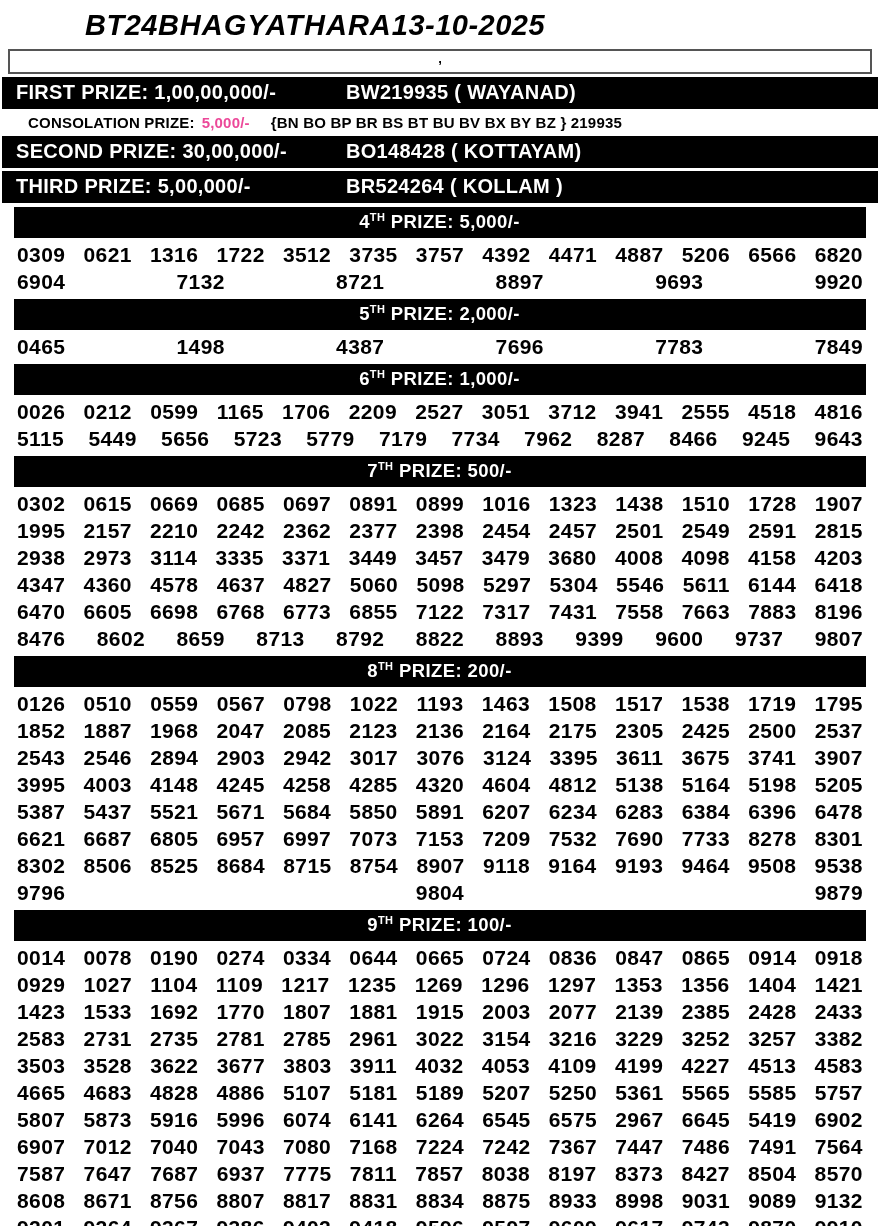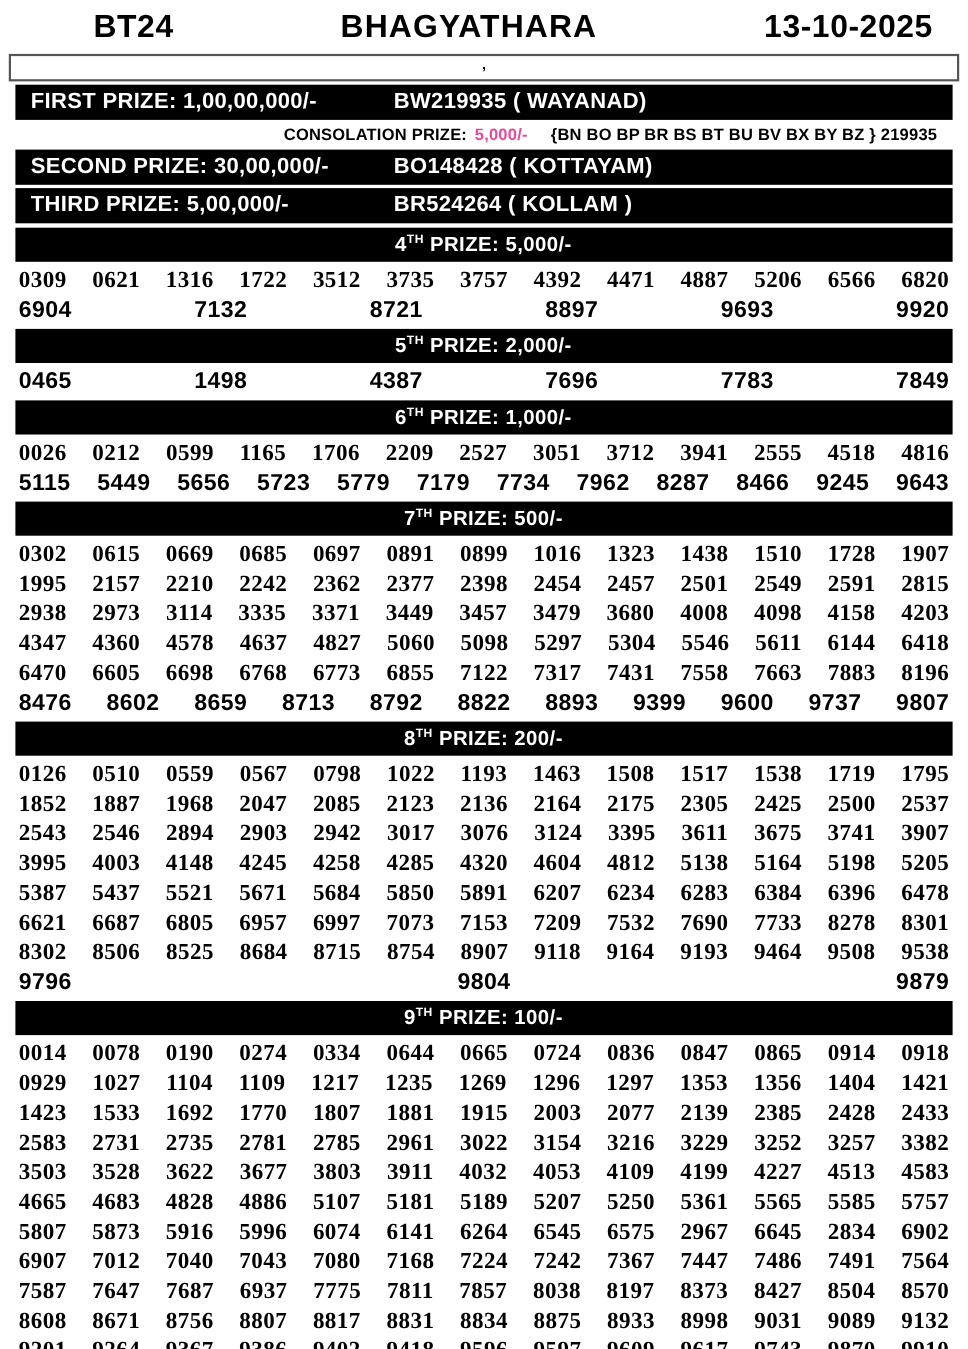--- a/index.html
+++ b/index.html
@@ -7,54 +7,53 @@
     width:880px;
     font-family:"Liberation Sans","DejaVu Sans",sans-serif;
     font-weight:bold;
     color:#000;
     -webkit-font-smoothing:antialiased;
   }
   .page{width:880px;overflow:hidden;}
 
   
   .hdr{
-    display:flex;justify-content:space-between;align-items:baseline;
-    padding:9px 32px 4px 85px;
-    font-size:29px;letter-spacing:.5px;
+    display:flex;align-items:baseline;
+    padding:9px 88px 4px 85px;
+    font-size:29px;letter-spacing:.5px;font-style:italic;
   }
   .hdr .title{letter-spacing:1px;}
 
   
   .notebox{
     margin:3px 8px 2px 8px;
     border:2px solid #555;
     height:21px;
     text-align:center;
     font-size:13px;line-height:16px;
   }
 
   
   .bar{
     background:#000;color:#fff;
-    margin:3px 14px;
+    margin:3px 2px;
     padding:4px 14px 5px 14px;
     font-size:20px;
     display:flex;align-items:baseline;
     letter-spacing:.3px;
   }
   .bar .plabel{flex:0 0 330px;}
 
   
   .consol{
     margin:2px 14px;
     padding:2px 14px;
     font-size:15px;
     display:flex;gap:7px;align-items:baseline;
     letter-spacing:.2px;
-    justify-content:flex-end;
   }
   .consol .series{margin-left:14px;}
 
   
   .secbar{
     background:#000;color:#fff;
     margin:4px 14px 3px 14px;
     padding:4px 1px 5px 0;
     text-align:center;
     font-size:18.5px;letter-spacing:.4px;
@@ -62,21 +61,21 @@
   .secbar sup{font-size:11px;line-height:0;}
 
   
   .numswrap{padding:0 17px;}
   .numrow{
     display:flex;
     font-size:21px;
     line-height:27px;
     letter-spacing:.4px;
   }
-  .numrow.full{justify-content:space-between;font-family:Liberation Serif, serif;}
+  .numrow.full{justify-content:space-between;}
   .numrow.partial{justify-content:space-between;gap:18px;}
 </style>
 </head>
 <body>
 
 <div class="page">
 
   <div class="hdr">
     <span>BT24</span>
     <span class="title">BHAGYATHARA</span>
@@ -479,21 +478,21 @@
           <span>5873</span>
           <span>5916</span>
           <span>5996</span>
           <span>6074</span>
           <span>6141</span>
           <span>6264</span>
           <span>6545</span>
           <span>6575</span>
           <span>2967</span>
           <span>6645</span>
-          <span>2834</span>
+          <span>5419</span>
           <span>6902</span>
         </div>
         <div class="numrow full">
           <span>6907</span>
           <span>7012</span>
           <span>7040</span>
           <span>7043</span>
           <span>7080</span>
           <span>7168</span>
           <span>7224</span>

